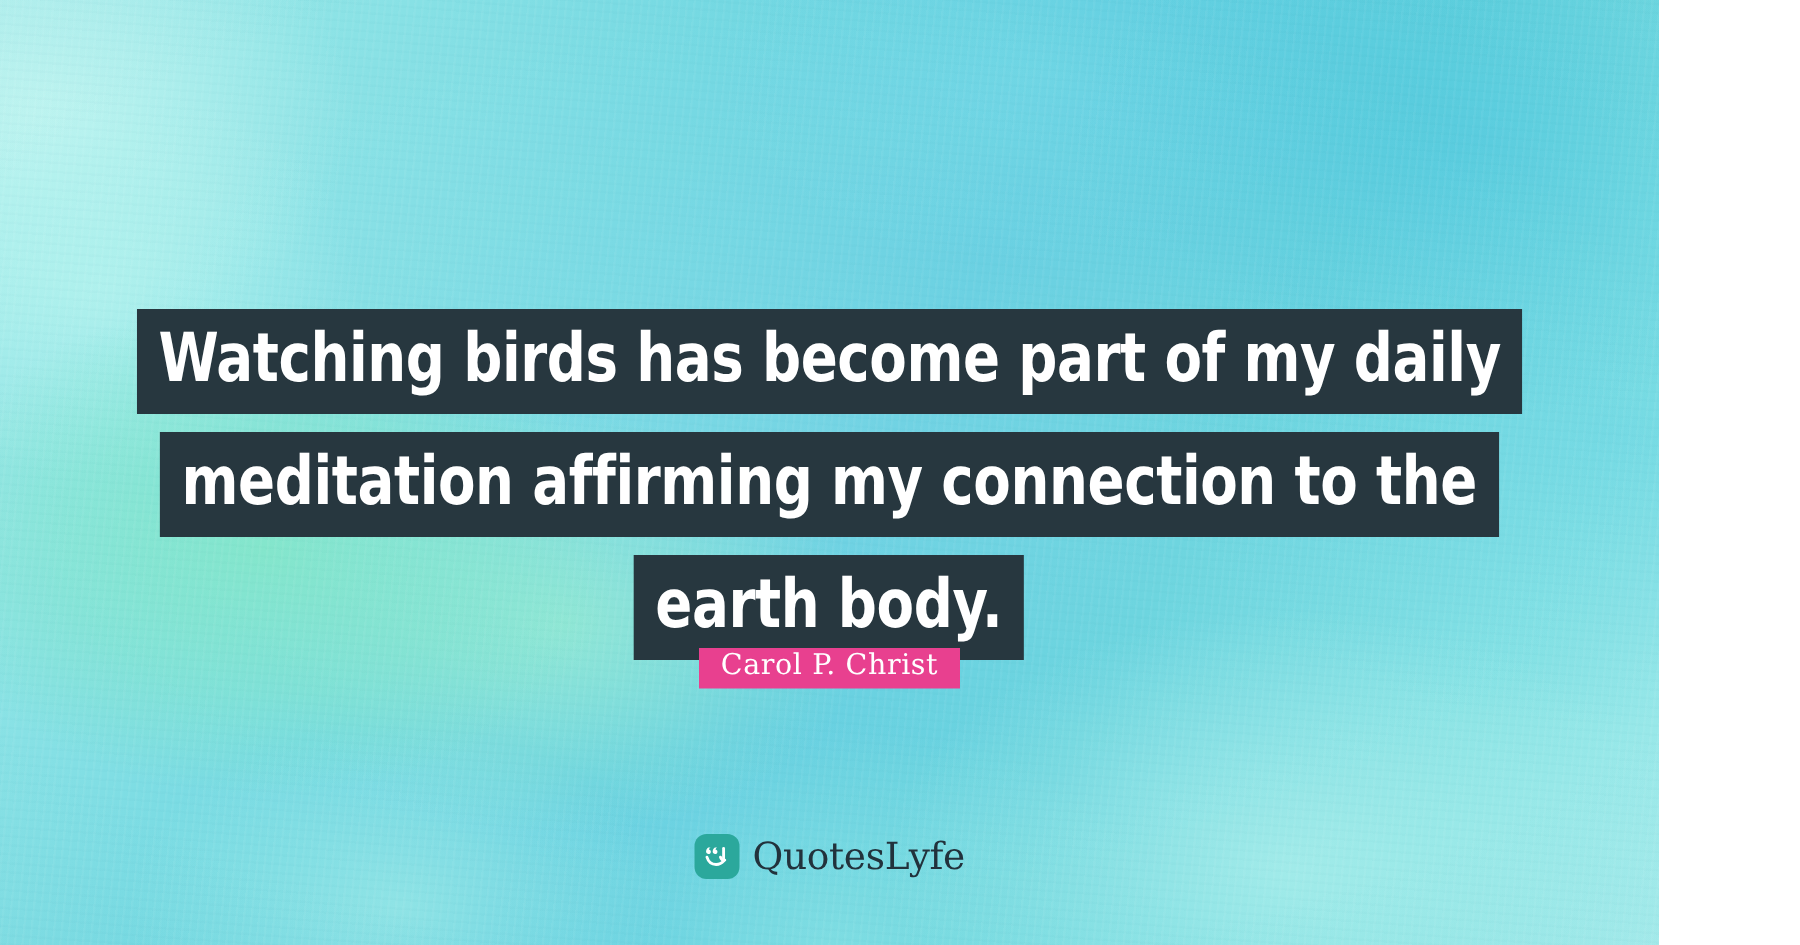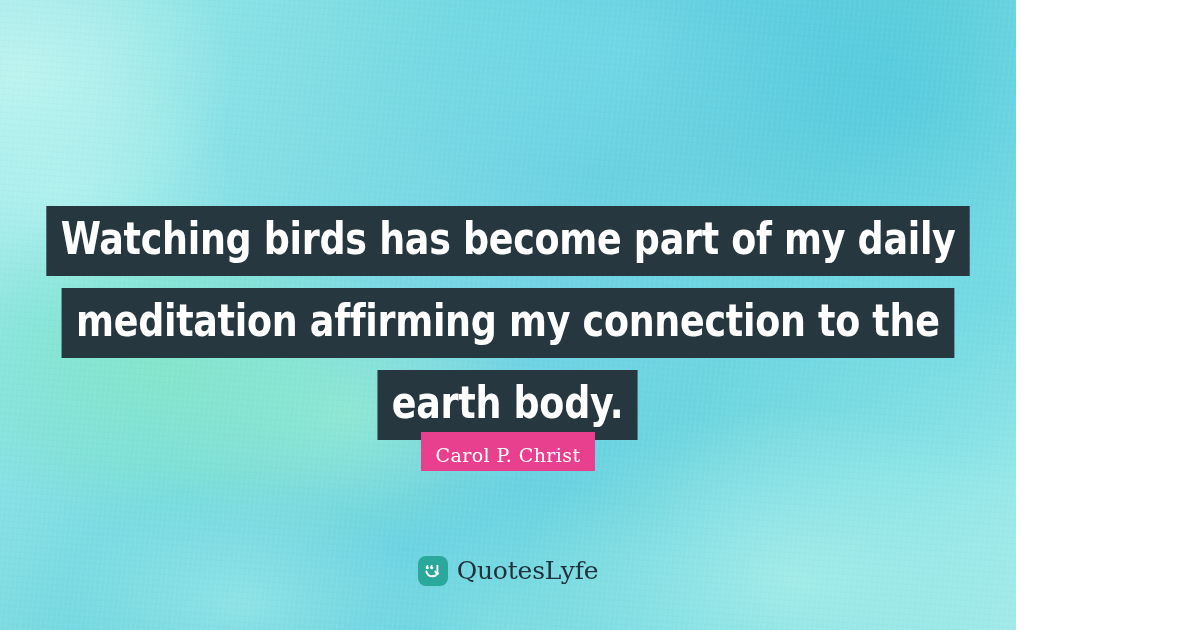--- a/index.html
+++ b/index.html
@@ -3,21 +3,21 @@
 <meta charset="utf-8">
 <style>
   html, body {
     margin: 0;
     padding: 0;
     background: #ffffff;
   }
 
   #poster {
     position: relative;
-    width: 1016px;
+    width: 1106px;
     height: 630px;
     overflow: hidden;
     font-family: "DejaVu Sans", sans-serif;
     
     background-color: #7fd8e0;
   }
 
   
   .bg-layer {
     position: absolute;
@@ -101,21 +101,21 @@
   }
 
   .author-badge {
     background: #e8408f;
     color: #ffffff;
     font-family: "DejaVu Serif", "Liberation Serif", serif;
     font-weight: 400;
     font-size: 19px;
     line-height: 22px;
     letter-spacing: 0.4px;
-    padding: 12px 15px 5px 15px;
+    padding: 0 15px 5px 15px;
     white-space: nowrap;
   }
 
   
   .brand {
     position: absolute;
     left: 0;
     right: 0;
     top: 556px;
     display: flex;

